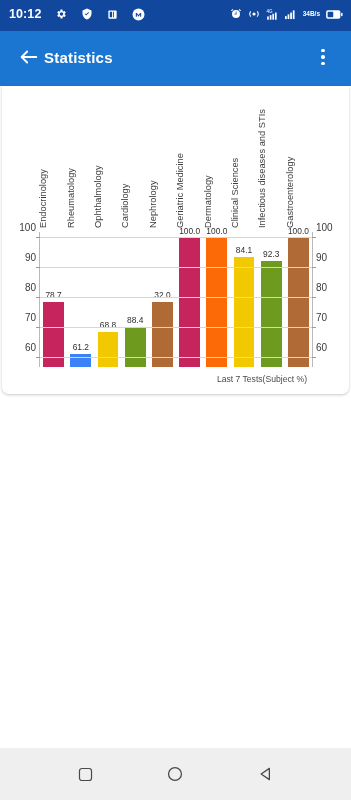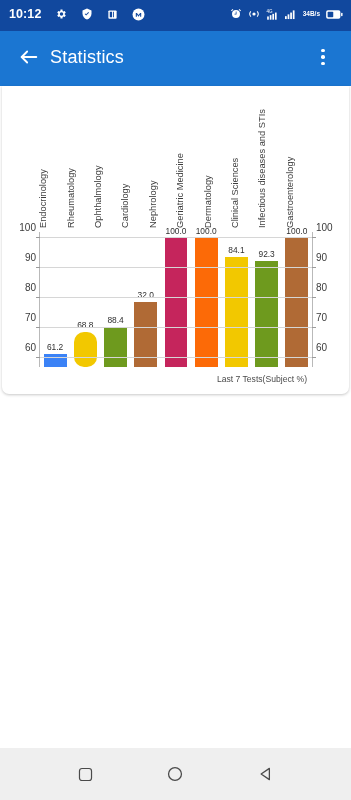--- a/index.html
+++ b/index.html
@@ -33,21 +33,21 @@
     padding: 0 14px;
     color: #ffffff;
     position: relative;
   }
   .appbar::before {
     content: ""; position: absolute; top: 0; left: 0; right: 0; height: 3px;
     background: #11489E;
   }
   .back-btn { width: 30px; height: 30px; display: flex; align-items: center; justify-content: center; cursor: pointer; }
   .appbar-title {
-    font-size: 18px; font-weight: normal; margin-left: 6px; letter-spacing: .2px;
+    font-size: 15px; font-weight: bold; margin-left: 0; letter-spacing: .2px;
   }
   .overflow-btn {
     margin-left: auto; width: 28px; height: 34px;
     display: flex; flex-direction: column; align-items: center; justify-content: center; gap: 3px;
     cursor: pointer;
   }
   .overflow-btn i { width: 3.5px; height: 3.5px; border-radius: 50%; background: #fff; display: block; }
 
   
   .page { width: 100%; height: 714px; background: #ffffff; padding: 0; }
@@ -253,26 +253,31 @@
             <span>Infectious diseases and STIs</span>
           </div>
           <div class="namecell">
             <span>Gastroenterology</span>
           </div>
         </div>
 
       <div class="plot" id="plot">
         <div class="bars" id="bars">
             <div class="barcell">
+              <div class="bar" title="Endocrinology: 78.7" style="height: 48.2222%; background: rgb(197, 37, 92);">
+                <div class="barval">78.7</div>
+              </div>
+            </div>
+            <div class="barcell">
               <div class="bar" title="Rheumatology: 61.2" style="height: 9.33333%; background: #3b82f6;">
                 <div class="barval">61.2</div>
               </div>
             </div>
             <div class="barcell">
-              <div class="bar" title="Ophthalmology: 68.8" style="height: 26.2222%; background: rgb(242, 200, 0); border-radius: 10px;">
+              <div class="bar" title="Ophthalmology: 68.8" style="height: 26.2222%; background: rgb(242, 200, 0);">
                 <div class="barval">68.8</div>
               </div>
             </div>
             <div class="barcell">
               <div class="bar" title="Cardiology: 70.5" style="height: 30%; background: rgb(110, 154, 30);">
                 <div class="barval">88.4</div>
               </div>
             </div>
             <div class="barcell">
               <div class="bar" title="Nephrology: 78.6" style="height: 48%; background: rgb(176, 106, 53);">

